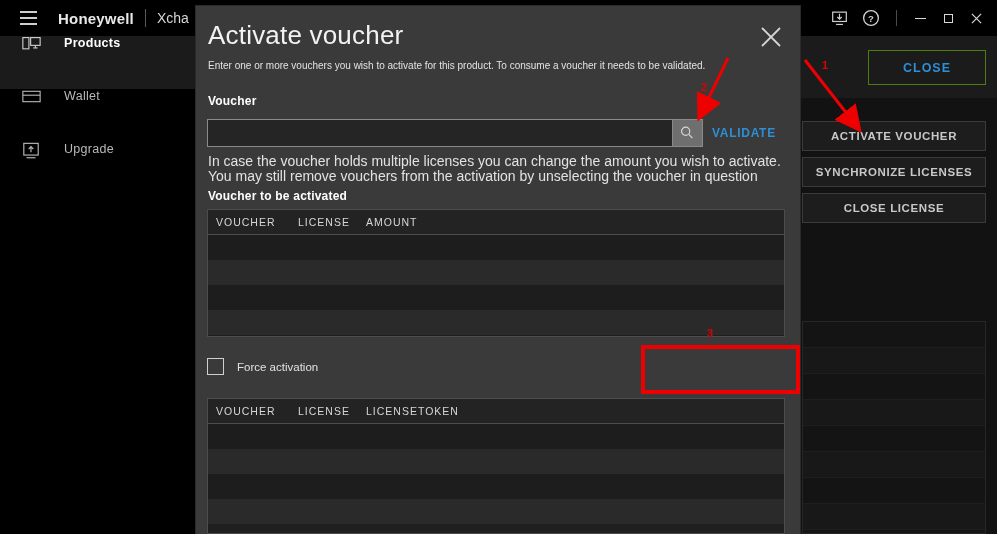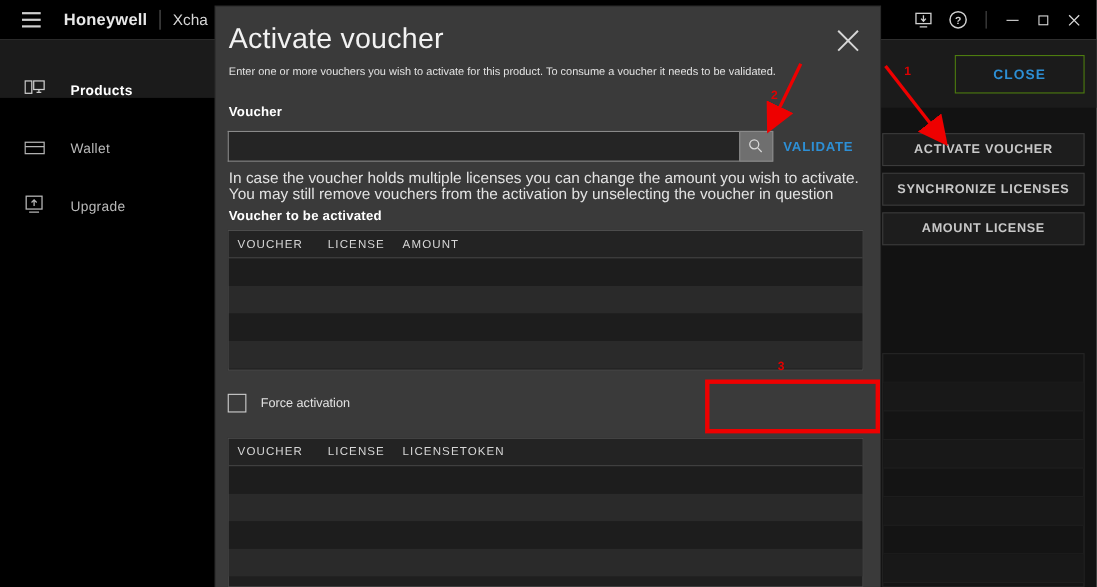--- a/index.html
+++ b/index.html
@@ -5,21 +5,21 @@
   * { box-sizing: border-box; margin: 0; padding: 0; }
   html, body {
     width: 997px; height: 534px;
     background: #000;
     font-family: "Liberation Sans", sans-serif;
     overflow: hidden;
   }
   #app {
     position: relative;
     width: 997px; height: 534px;
-    background: #e5e5e5;
+    background: #bef264;
   }
 
   
   #titlebar {
     position: absolute; top: 0; left: 0;
     width: 997px; height: 36px;
     background: #000;
     display: flex; align-items: center;
   }
   #hamburger {
@@ -58,21 +58,21 @@
   .win-min { width: 11px; height: 1px; background: #d8d8d8; }
   .win-max { width: 9px; height: 9px; border: 1px solid #d8d8d8; }
 
   
   #sidebar {
     position: absolute; top: 36px; left: 0;
     width: 196px; height: 498px;
     background: #000;
   }
   .side-item {
-    display: flex; align-items: flex-end;
+    display: flex; align-items: flex-start;
     height: 53px; padding-left: 22px;
     color: #b9b9b9; font-size: 12.5px;
     cursor: pointer;
   }
   .side-item.active { background: #1b1b1b; color: #ffffff; font-weight: bold; }
   .side-icon {
     width: 30px; display: flex; align-items: center;
     color: #b9b9b9; flex-shrink: 0;
   }
   .side-label { padding-left: 12px; letter-spacing: .3px; }
@@ -306,21 +306,21 @@
       <span class="side-label">Upgrade</span>
     </div>
   </div>
 
   <div id="bg-content">
     <div id="bg-topbar"></div>
     <div id="close-btn">CLOSE</div>
 
     <div class="side-action" id="act-voucher">ACTIVATE VOUCHER</div>
     <div class="side-action" id="sync-lic">SYNCHRONIZE LICENSES</div>
-    <div class="side-action" id="apply-lic">AMOUNT LICENSE</div>
+    <div class="side-action" id="apply-lic">CLOSE LICENSE</div>
 
     <div id="bg-panel">
       <div class="bgrow"></div>
       <div class="bgrow alt"></div>
       <div class="bgrow"></div>
       <div class="bgrow alt"></div>
       <div class="bgrow"></div>
       <div class="bgrow alt"></div>
       <div class="bgrow"></div>
       <div class="bgrow alt"></div>

